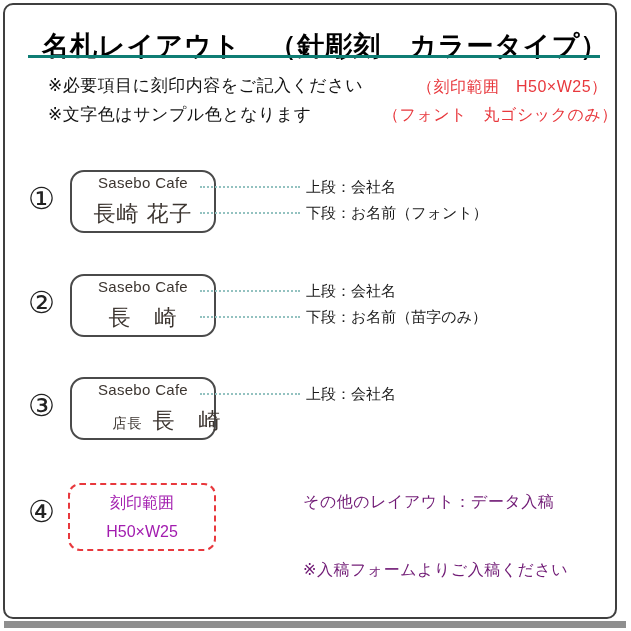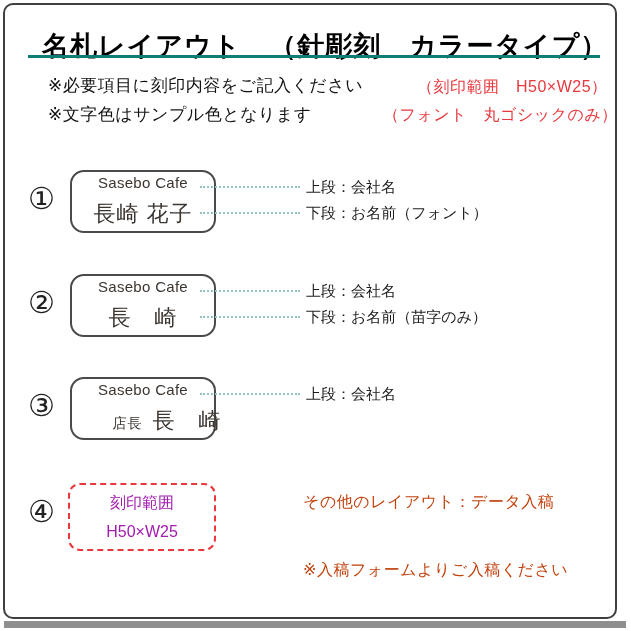--- a/index.html
+++ b/index.html
@@ -60,21 +60,21 @@
   .leader-label{margin-left:6px;font-size:15px;color:#1a1a1a;white-space:nowrap;}
 
   .stamp-box{
     position:absolute;left:68px;top:2px;width:148px;height:68px;
     border:2px dashed #e8383d;border-radius:12px;box-sizing:border-box;
     display:flex;flex-direction:column;align-items:center;justify-content:center;gap:9px;
     color:#a21caf;
   }
   .stamp-line{font-size:16px;white-space:nowrap;}
   .r4 .circle-num{top:16px;}
-  .r4-text{position:absolute;left:303px;font-size:16px;color:#c2410c;white-space:nowrap;letter-spacing:0.5px;}
+  .r4-text{position:absolute;left:303px;font-size:16px;color:#701a75;white-space:nowrap;letter-spacing:0.5px;}
   .t1{top:11px;}
   .t2{top:39px;margin-top:40px;}
 </style>
 </head>
 <body>
 
 <div class="page">
   <div class="frame"></div>
   <div class="bottom-shadow"></div>
 

